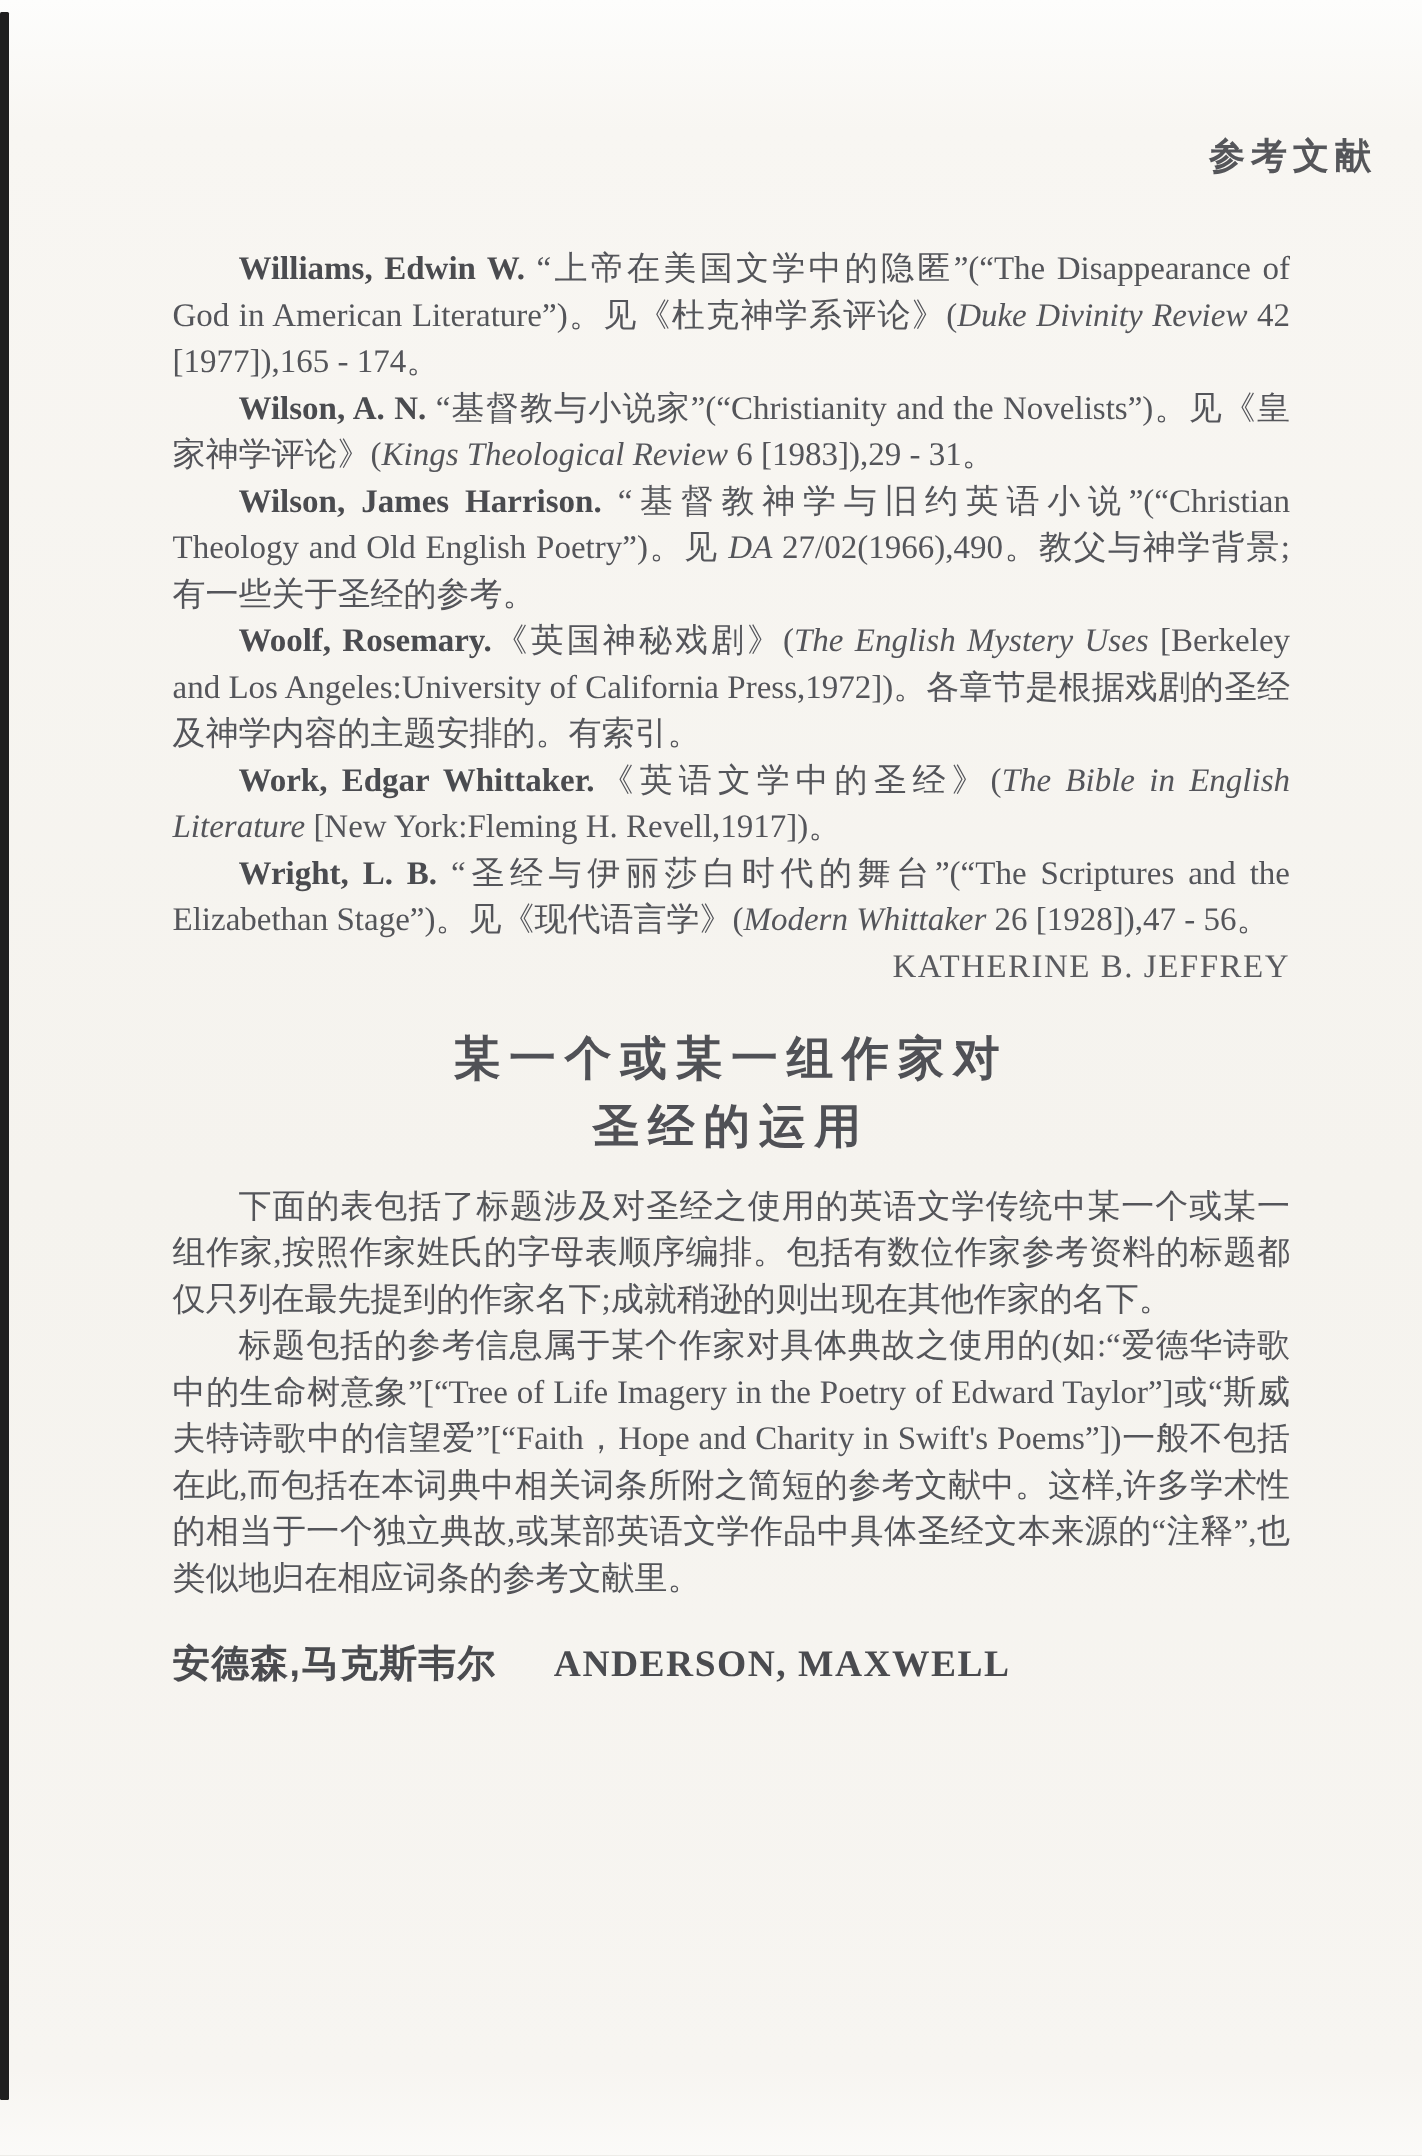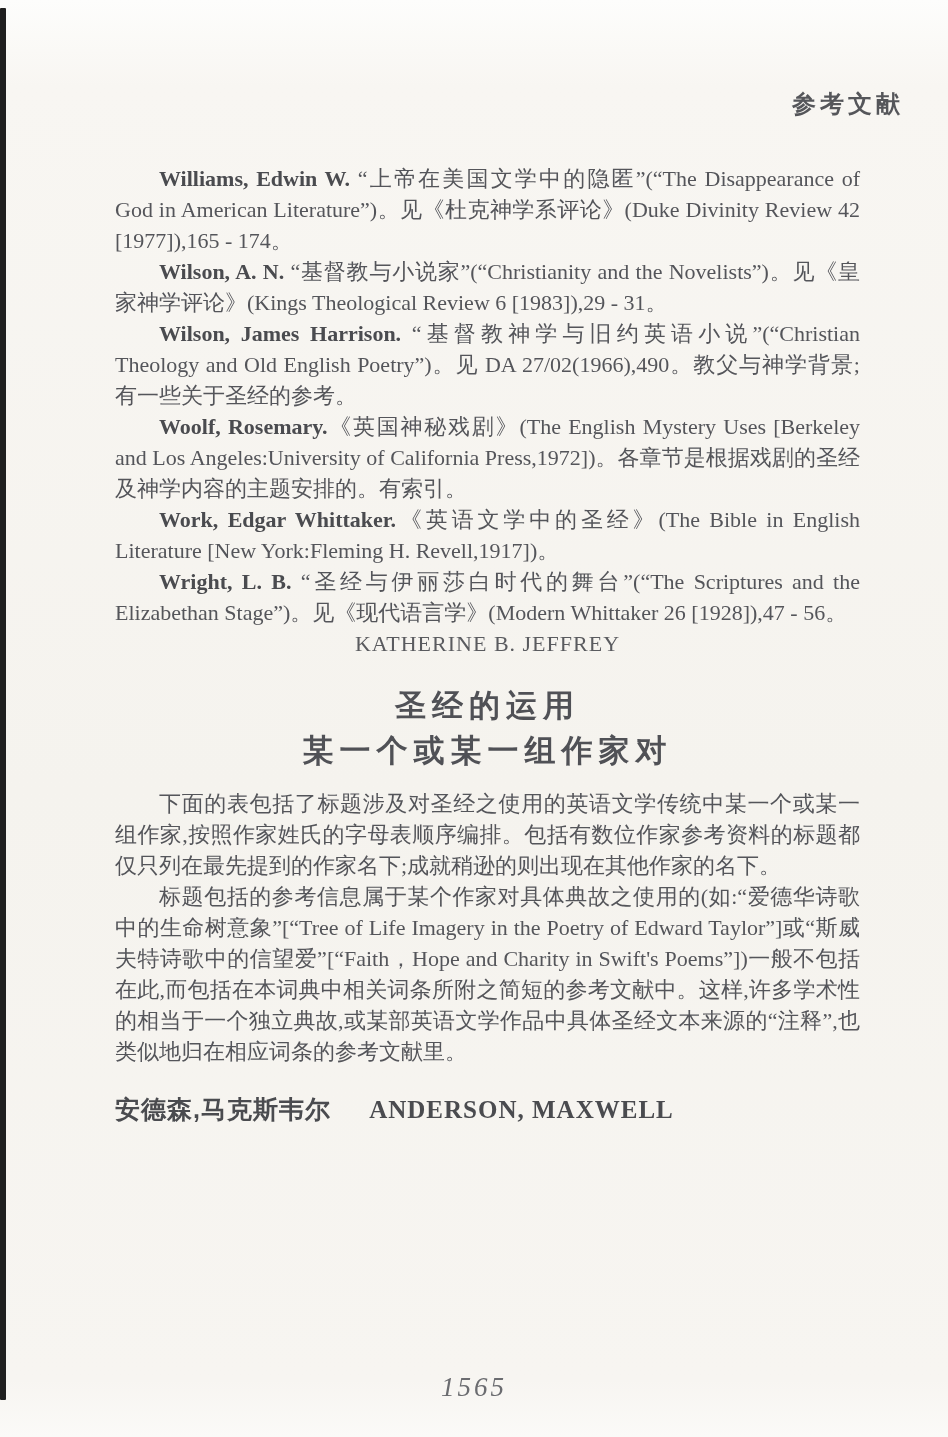--- a/index.html
+++ b/index.html
@@ -9,41 +9,41 @@
     margin:0 auto;
     background:linear-gradient(180deg,#fdfdfc 0%,#f8f6f2 6%,#f5f3ee 55%,#f7f5f1 96%,#fbfaf8 100%);
     overflow:hidden;
     font-family:"Liberation Serif", serif;
   }
   .edge-strip {
     position:absolute; left:0; top:8px; width:6px; height:1392px;
     background:#1f1f1f; border-radius:1px;
   }
   .running-head {
-    position:absolute; top:88px; right:44px;
+    position:absolute; top:88px; right:30px;
     font-family:"Liberation Sans", sans-serif;
     font-weight:bold; font-size:24px; letter-spacing:4px;
     color:#55565a;
   }
   .content {
     position:absolute; left:115px; top:163px; width:745px;
     color:#54555a;
   }
   p.body-par {
     margin:0; font-size:22px; line-height:31px;
     text-align:justify; text-justify:inter-character;
   }
   p.entry { text-indent:44px; }
   p.indent { text-indent:44px; }
   .seg-b { font-weight:bold; color:#4a4b4f; }
-  .seg-i { }
+  .seg-i { font-style:italic; }
   .seg-n { }
   .signature {
     margin:0; font-size:22px; line-height:31px;
-    text-align:center; letter-spacing:1px; color:#5a5b5f;
+    text-align:right; letter-spacing:1px; color:#5a5b5f;
   }
   .section-title {
     margin:24px 0 15px 0; text-align:center;
     font-family:"Liberation Sans", sans-serif;
     font-weight:bold; font-size:31px; line-height:45px;
     letter-spacing:6px; color:#505156;
   }
   .section-title div { margin:0; }
   .sub-heading {
     margin:27px 0 6px 0; font-size:25px; line-height:31px;
@@ -74,32 +74,31 @@
         <p class="body-par entry"><span class="seg-b">Wilson, A. N. </span><span class="seg-n">“基督教与小说家”(“Christianity and the Novelists”)。见《皇家神学评论》(</span><span class="seg-i">Kings Theological Review</span><span class="seg-n"> 6 [1983]),29 - 31。</span></p>
         <p class="body-par entry"><span class="seg-b">Wilson, James Harrison. </span><span class="seg-n">“基督教神学与旧约英语小说”(“Christian Theology and Old English Poetry”)。见 </span><span class="seg-i">DA</span><span class="seg-n"> 27/02(1966),490。教父与神学背景;有一些关于圣经的参考。</span></p>
         <p class="body-par entry"><span class="seg-b">Woolf, Rosemary.</span><span class="seg-n">《英国神秘戏剧》(</span><span class="seg-i">The English Mystery Uses</span><span class="seg-n"> [Berkeley and Los Angeles:University of California Press,1972])。各章节是根据戏剧的圣经及神学内容的主题安排的。有索引。</span></p>
         <p class="body-par entry"><span class="seg-b">Work, Edgar Whittaker.</span><span class="seg-n">《英语文学中的圣经》(</span><span class="seg-i">The Bible in English Literature</span><span class="seg-n"> [New York:Fleming H. Revell,1917])。</span></p>
         <p class="body-par entry"><span class="seg-b">Wright, L. B. </span><span class="seg-n">“圣经与伊丽莎白时代的舞台”(“The Scriptures and the Elizabethan Stage”)。见《现代语言学》(</span><span class="seg-i">Modern Whittaker</span><span class="seg-n"> 26 [1928]),47 - 56。</span></p>
       </div>
 
     <p class="signature">KATHERINE B. JEFFREY</p>
 
     <div class="section-title">
+      <div>某一个或某一组作家对</div>
       <div>圣经的运用</div>
-      <div>某一个或某一组作家对</div>
     </div>
 
     <div>
         <p class="body-par indent"><span class="seg-n">下面的表包括了标题涉及对圣经之使用的英语文学传统中某一个或某一组作家,按照作家姓氏的字母表顺序编排。包括有数位作家参考资料的标题都仅只列在最先提到的作家名下;成就稍逊的则出现在其他作家的名下。</span></p>
         <p class="body-par indent"><span class="seg-n">标题包括的参考信息属于某个作家对具体典故之使用的(如:“爱德华诗歌中的生命树意象”[“Tree of Life Imagery in the Poetry of Edward Taylor”]或“斯威夫特诗歌中的信望爱”[“Faith，Hope and Charity in Swift's Poems”])一般不包括在此,而包括在本词典中相关词条所附之简短的参考文献中。这样,许多学术性的相当于一个独立典故,或某部英语文学作品中具体圣经文本来源的“注释”,也类似地归在相应词条的参考文献里。</span></p>
       </div>
 
     <p class="sub-heading">
       <span class="cn">安德森,马克斯韦尔</span>
       <span class="en">ANDERSON, MAXWELL</span>
     </p>
 
 
   </div>
 
-  <div class="page-number">1565</div>
 
 </div>
 
 </body></html>

